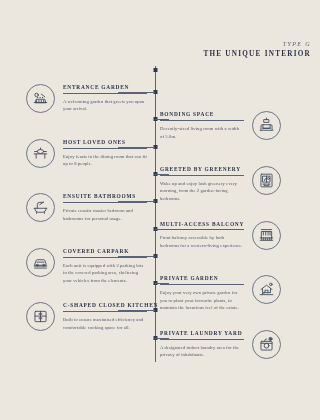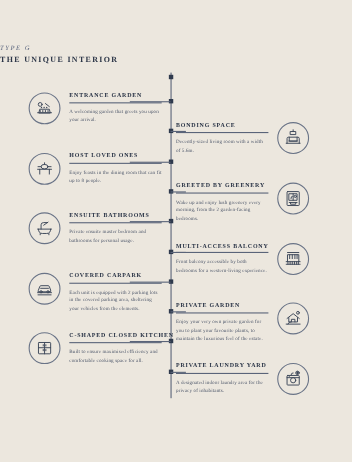--- a/index.html
+++ b/index.html
@@ -8,23 +8,23 @@
     background:#ece7de;
     font-family:"Liberation Serif", serif;
     color:#2f3a4d;
     position:relative;
     overflow:hidden;
   }
 
   
   .header {
     position:absolute;
-    left:0; right:0;
+    left:12px; right:0;
     top:41px;
-    text-align:left;
+    text-align:right;
   }
   .header .type {
     font-size:6px;
     letter-spacing:1.4px;
     font-style:italic;
     color:#55607a;
     font-family:"Liberation Serif", serif;
   }
   .header .title {
     margin-top:3px;

